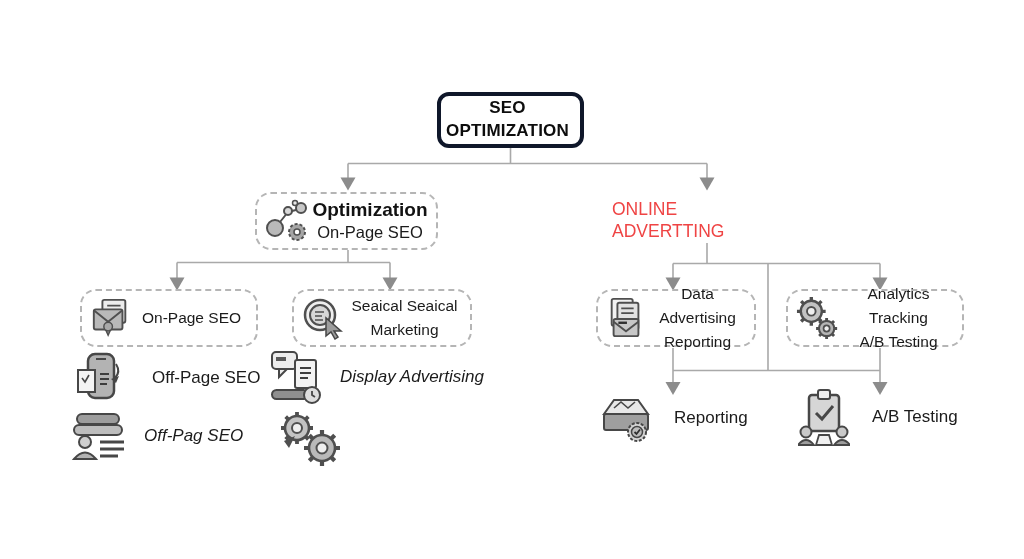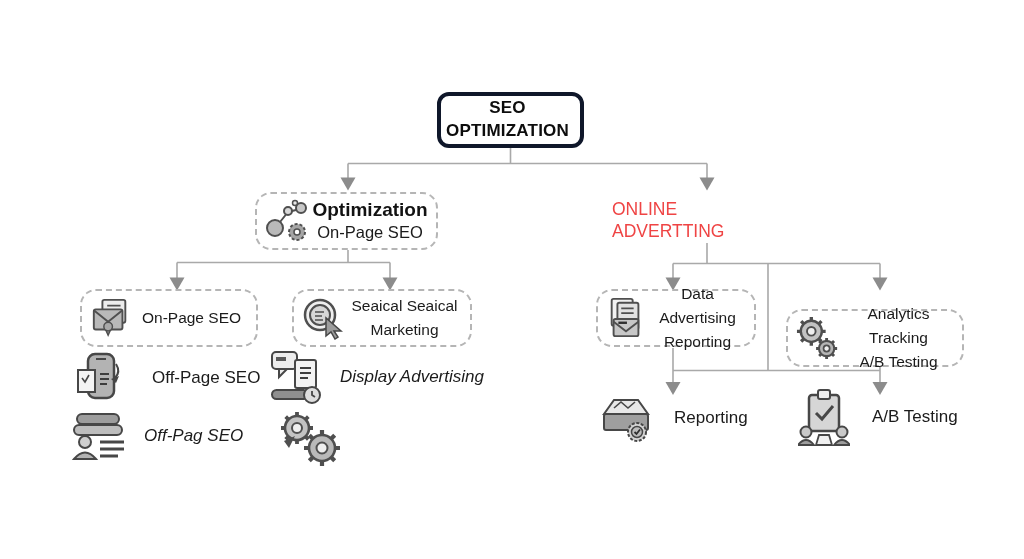--- a/index.html
+++ b/index.html
@@ -132,21 +132,21 @@
         <path d="M14 28 H23" stroke="#2f2f2f" stroke-width="2.5"></path>
         <path d="M9 27 L22 37 L35 27" fill="none" stroke="#4f4f4f" stroke-width="2"></path>
       </svg>
     </span>
     <div class="txt">
       <div class="t-line">Data Advertising</div>
       <div class="t-line">Reporting</div>
     </div>
   </div>
 
-  <div class="node dashed" style="left:786px; top:289px; width:178px; height:58px;margin-top:20px;">
+  <div class="node dashed" style="left:786px; top:289px; width:178px; height:58px;">
     <span class="icon-wrap">
       <svg width="46" height="44" viewBox="0 0 48 46">
         <g transform="translate(17,16)">
           <path d="M0,-11 V-15 M7.8,-7.8 L10.6,-10.6 M11,0 H15 M7.8,7.8 L10.6,10.6 M0,11 V15 M-7.8,7.8 L-10.6,10.6 M-11,0 H-15 M-7.8,-7.8 L-10.6,-10.6" stroke="#4f4f4f" stroke-width="3.5"></path>
           <circle r="11" fill="#c3c3c3" stroke="#4f4f4f" stroke-width="2.5"></circle>
           <circle r="4.5" fill="#efefef" stroke="#4f4f4f" stroke-width="2"></circle>
         </g>
         <g transform="translate(33,34)">
           <path d="M0,-8 V-11 M5.7,-5.7 L7.8,-7.8 M8,0 H11 M5.7,5.7 L7.8,7.8 M0,8 V11 M-5.7,5.7 L-7.8,7.8 M-8,0 H-11 M-5.7,-5.7 L-7.8,-7.8" stroke="#4f4f4f" stroke-width="3"></path>
           <circle r="8" fill="#b5b5b5" stroke="#4f4f4f" stroke-width="2.2"></circle>

